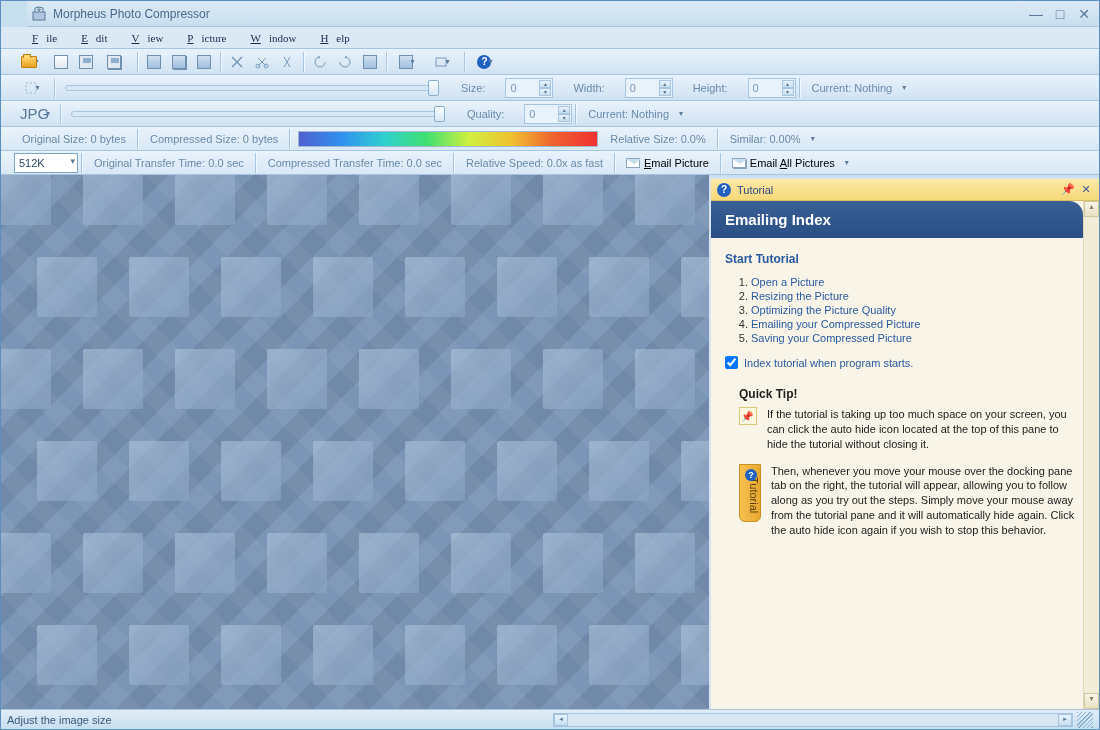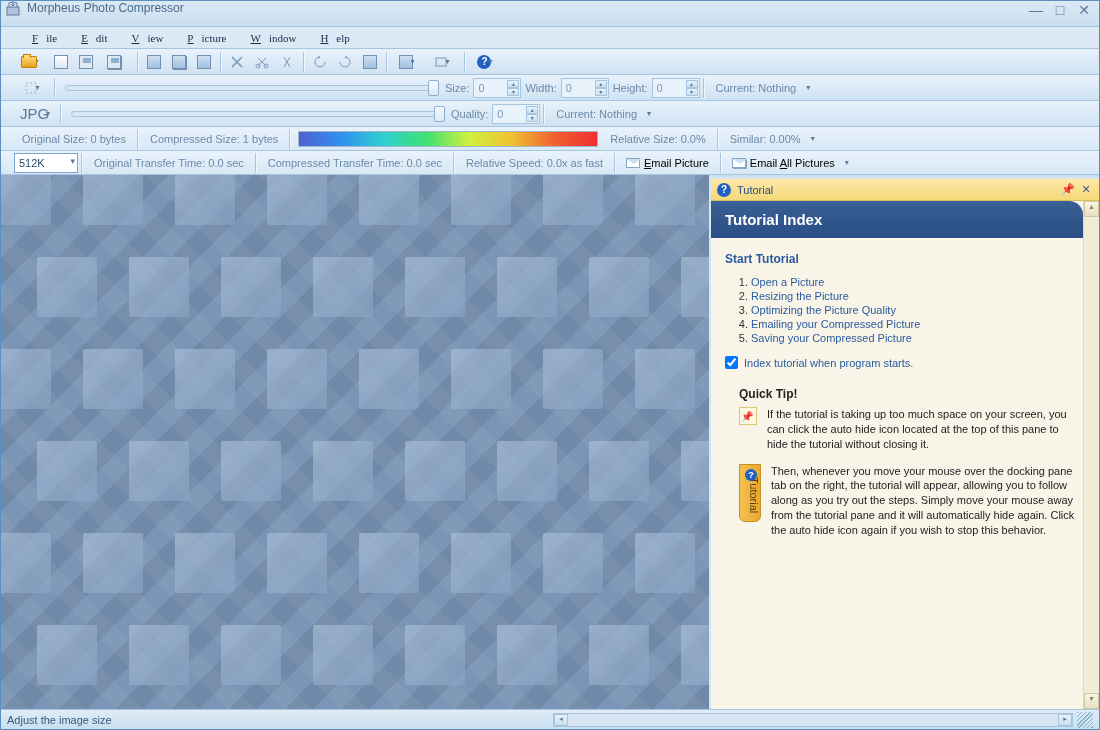--- a/index.html
+++ b/index.html
@@ -1,20 +1,20 @@
 <!DOCTYPE html>
 <html><head>
 <meta charset="utf-8">
 <style>
 * { box-sizing: border-box; margin: 0; padding: 0; font-family: Tahoma, Arial, sans-serif; font-size: 11px; }
 html, body { width: 1100px; height: 730px; overflow: hidden; }
 body { background: #c8dfef; border: 1px solid #5a8fbf; display: flex; flex-direction: column; }
 
 
-.titlebar { height: 26px; background: linear-gradient(#dce9f5, #c8dfef); display: flex; align-items: flex-start; padding: 0 4px; border-bottom: 1px solid #a8c5e0; }
+.titlebar { height: 26px; background: linear-gradient(#dce9f5, #c8dfef); display: flex; align-items: center; padding: 0 4px; border-bottom: 1px solid #a8c5e0; margin-left: 26px; }
 .titlebar .appicon { width: 16px; height: 16px; margin-right: 6px; display: flex; align-items: center; justify-content: center; }
 .titlebar .title { color: #4a6a8a; font-size: 12px; }
 .titlebar .spacer { flex: 1; }
 .titlebar .winbtn { width: 22px; height: 18px; display: flex; align-items: center; justify-content: center; color: #5a7a9a; font-size: 14px; cursor: pointer; margin-left: 2px; }
 
 
 .menubar { height: 22px; background: #dce9f5; display: flex; align-items: center; padding: 0 6px; border-bottom: 1px solid #a8c5e0; }
 .menubar span { padding: 3px 8px; color: #1a2a4a; cursor: pointer; font-family: Liberation Serif, serif; }
 .menubar .u { text-decoration: underline; }
 .grip { width: 5px; height: 14px; background: repeating-linear-gradient(90deg, #8aa #0, #8aa 1px, transparent 1px, transparent 2px); margin-right: 4px; cursor: move; }
@@ -29,21 +29,21 @@
 .disk-ic { width:14px; height:14px; background:#e0e8f0; border:1px solid #7090b0; position:relative; }
 .disk-ic::after { content:""; position:absolute; top:2px; left:3px; width:8px; height:5px; background:#90b0d0; }
 .generic-ic { width:14px; height:14px; background: linear-gradient(#d0e0f0, #a0c0e0); border:1px solid #7090b0; }
 .dd { font-size:8px; color:#5a7a9a; margin-left:-3px; padding-right:2px; }
 
 
 .ctrlrow { height: 26px; background: linear-gradient(#e8f2fb, #d0e2f2); display: flex; align-items: center; padding: 0 4px; border-bottom: 1px solid #a8c5e0; }
 .ctrlrow .grip { margin-left: 2px; }
 .slider { flex: 0 0 auto; height: 6px; background: #d8e8f5; border:1px solid #a8c5e0; border-radius:3px; position:relative; margin: 0 6px; }
 .slider .thumb { position:absolute; right:-5px; top:-6px; width:11px; height:16px; background: linear-gradient(#f8fbfe, #d8e8f5); border:1px solid #8ab0d0; border-radius:2px; cursor:pointer; }
-.label { color:#6a8aaa; margin: 0 4px; }
+.label { color:#6a8aaa; margin: 0 20px; }
 .spin { width:48px; height:20px; background:#e8f2fb; border:1px solid #a8c5e0; color:#7a9aba; padding:0 16px 0 4px; position:relative; display:flex; align-items:center; }
 .spin .arrows { position:absolute; right:1px; top:1px; width:12px; height:16px; display:flex; flex-direction:column; }
 .spin .arrows div { flex:1; background: linear-gradient(#e8f2fb, #c8dfef); border:1px solid #a8c5e0; font-size:6px; text-align:center; line-height:6px; color:#5a7a9a; cursor:pointer; }
 .info { color:#6a8aaa; padding: 0 8px; }
 
 
 .statsrow { height: 24px; display: flex; align-items:center; background: linear-gradient(#e8f2fb, #d8e8f5); border-bottom: 1px solid #a8c5e0; padding:0 4px; }
 .spectrum { width: 300px; height: 16px; background: linear-gradient(90deg, #5060d0, #3090f0, #30d0d0, #40e070, #d0f040, #f0c030, #f06030, #f03030); border:1px solid #a0b8d0; margin: 0 4px; }
 
 
@@ -269,21 +269,21 @@
     </div>
   <div class="tsep"></div>
   <span class="info">Current: Nothing</span>
   <span class="dd" style="margin-left:2px">▾</span>
 </div>
 
 <div class="statsrow">
   <div class="grip"></div>
   <span class="info">Original Size: 0 bytes</span>
   <div class="tsep"></div>
-  <span class="info">Compressed Size: 1 bytes</span>
+  <span class="info">Compressed Size: 0 bytes</span>
   <div class="tsep"></div>
   <div class="spectrum"></div>
   <span class="info">Relative Size: 0.0%</span>
   <div class="tsep"></div>
   <span class="info">Similar: 0.00%</span>
   <span class="dd" style="margin-left:2px">▾</span>
 </div>
 
 <div class="transrow">
   <div class="grip"></div>
@@ -368,21 +368,21 @@
       <span class="txt">Tutorial</span>
       <div class="sp"></div>
       <div class="pin">📌</div>
       <div class="cls">✕</div>
     </div>
     <div class="tut-body">
       <div class="tut-scroll">
         <div class="up">▴</div>
         <div class="dn">▾</div>
       </div>
-      <div class="tut-header">Tutorial Index</div>
+      <div class="tut-header">Emailing Index</div>
       <div class="tut-content">
         <h3>Start Tutorial</h3>
         <ol>
           <li><a>Open a Picture</a></li>
           <li><a>Resizing the Picture</a></li>
           <li><a>Optimizing the Picture Quality</a></li>
           <li><a>Emailing your Compressed Picture</a></li>
           <li><a>Saving your Compressed Picture</a></li>
         </ol>
         <div class="tut-check">

